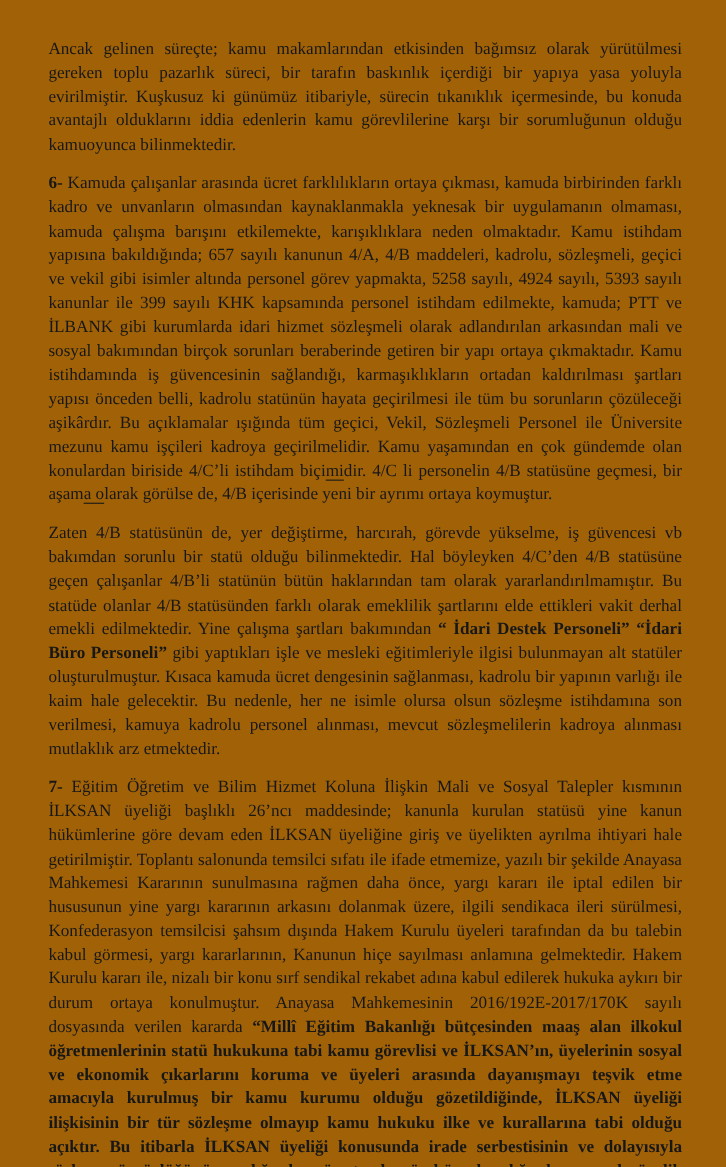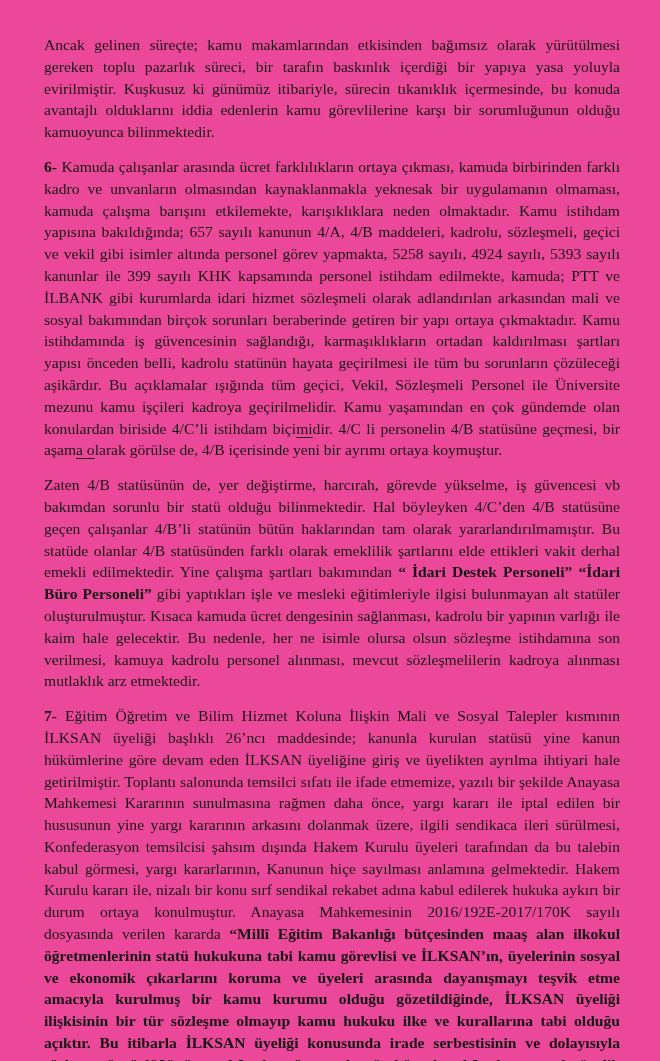--- a/index.html
+++ b/index.html
@@ -32,18 +32,18 @@
   }
   .u {
     text-decoration: underline;
     text-decoration-thickness: 1px;
     text-underline-offset: 2.5px;
   }
 </style>
 </head>
 <body>
 
-<div class="page" style="background: #ec4899; color: rgb(23, 23, 23);">
+<div class="page" style="background: #a16207; color: rgb(23, 23, 23);">
     <p class="para"><span>Ancak gelinen süreçte; kamu makamlarından etkisinden bağımsız olarak yürütülmesi gereken toplu pazarlık süreci, bir tarafın baskınlık içerdiği bir yapıya yasa yoluyla evirilmiştir. Kuşkusuz ki günümüz itibariyle, sürecin tıkanıklık içermesinde, bu konuda avantajlı olduklarını iddia edenlerin kamu görevlilerine karşı bir sorumluğunun olduğu kamuoyunca bilinmektedir.</span></p>
     <p class="para"><span class="b">6-</span><span> Kamuda çalışanlar arasında ücret farklılıkların ortaya çıkması, kamuda birbirinden farklı kadro ve unvanların olmasından kaynaklanmakla yeknesak bir uygulamanın olmaması, kamuda çalışma barışını etkilemekte, karışıklıklara neden olmaktadır. Kamu istihdam yapısına bakıldığında; 657 sayılı kanunun 4/A,  4/B maddeleri, kadrolu, sözleşmeli, geçici ve vekil gibi isimler altında personel görev yapmakta, 5258 sayılı, 4924 sayılı, 5393 sayılı kanunlar ile 399 sayılı KHK kapsamında personel istihdam edilmekte, kamuda;  PTT ve İLBANK gibi kurumlarda idari hizmet sözleşmeli olarak adlandırılan arkasından mali ve sosyal bakımından birçok sorunları beraberinde getiren bir yapı ortaya çıkmaktadır. Kamu istihdamında iş güvencesinin sağlandığı, karmaşıklıkların ortadan kaldırılması şartları yapısı önceden belli, kadrolu statünün hayata geçirilmesi ile tüm bu sorunların çözüleceği aşikârdır. Bu açıklamalar ışığında tüm geçici, Vekil, Sözleşmeli Personel ile Üniversite mezunu kamu işçileri kadroya geçirilmelidir. Kamu yaşamından en çok gündemde olan konulardan biriside 4/C’li istihdam biçi</span><span class="u">mi</span><span>dir. 4/C li personelin 4/B statüsüne geçmesi, bir aşam</span><span class="u">a o</span><span>larak görülse de, 4/B içerisinde yeni bir ayrımı ortaya koymuştur.</span></p>
     <p class="para"><span>Zaten 4/B statüsünün de, yer değiştirme, harcırah, görevde yükselme, iş güvencesi vb bakımdan sorunlu bir statü olduğu bilinmektedir. Hal böyleyken 4/C’den 4/B statüsüne geçen çalışanlar 4/B’li statünün bütün haklarından tam olarak yararlandırılmamıştır. Bu statüde olanlar 4/B statüsünden farklı olarak emeklilik şartlarını elde ettikleri vakit derhal emekli edilmektedir. Yine çalışma şartları bakımından </span><span class="b">“ İdari Destek Personeli” “İdari Büro Personeli”</span><span> gibi yaptıkları işle ve mesleki eğitimleriyle ilgisi bulunmayan alt statüler oluşturulmuştur. Kısaca kamuda ücret dengesinin sağlanması, kadrolu bir yapının varlığı ile kaim hale gelecektir. Bu nedenle, her ne isimle olursa olsun sözleşme istihdamına son verilmesi, kamuya kadrolu personel alınması, mevcut sözleşmelilerin kadroya alınması mutlaklık arz etmektedir.</span></p>
     <p class="para"><span class="b">7-</span><span> Eğitim Öğretim ve Bilim Hizmet Koluna İlişkin Mali ve Sosyal Talepler kısmının İLKSAN üyeliği başlıklı 26’ncı maddesinde; kanunla kurulan statüsü yine kanun hükümlerine göre devam eden İLKSAN üyeliğine giriş ve üyelikten ayrılma ihtiyari hale getirilmiştir. Toplantı salonunda temsilci sıfatı ile ifade etmemize, yazılı bir şekilde Anayasa Mahkemesi Kararının sunulmasına rağmen  daha önce, yargı kararı ile iptal edilen bir hususunun yine yargı kararının arkasını dolanmak üzere, ilgili sendikaca ileri sürülmesi, Konfederasyon temsilcisi şahsım dışında Hakem Kurulu üyeleri tarafından da bu talebin kabul görmesi, yargı kararlarının, Kanunun hiçe sayılması anlamına gelmektedir. Hakem Kurulu kararı ile, nizalı bir konu sırf sendikal rekabet adına kabul edilerek hukuka aykırı bir durum ortaya konulmuştur.  Anayasa Mahkemesinin 2016/192E-2017/170K sayılı dosyasında  verilen kararda </span><span class="b">“Millî Eğitim Bakanlığı bütçesinden maaş alan ilkokul öğretmenlerinin statü hukukuna tabi kamu görevlisi ve İLKSAN’ın, üyelerinin sosyal ve ekonomik çıkarlarını koruma ve üyeleri arasında dayanışmayı teşvik etme amacıyla kurulmuş bir kamu kurumu olduğu gözetildiğinde, İLKSAN üyeliği ilişkisinin bir tür sözleşme olmayıp kamu hukuku ilke ve kurallarına tabi olduğu açıktır. Bu itibarla İLKSAN üyeliği konusunda irade serbestisinin ve dolayısıyla sözleşme özgürlüğünün varlığından söz etmek mümkün olmadığından zorunlu üyelik esasının sözleşme özgürlüğüne aykırı olduğu da söylenemez.”</span></p>
   </div>
 
 </body></html>

